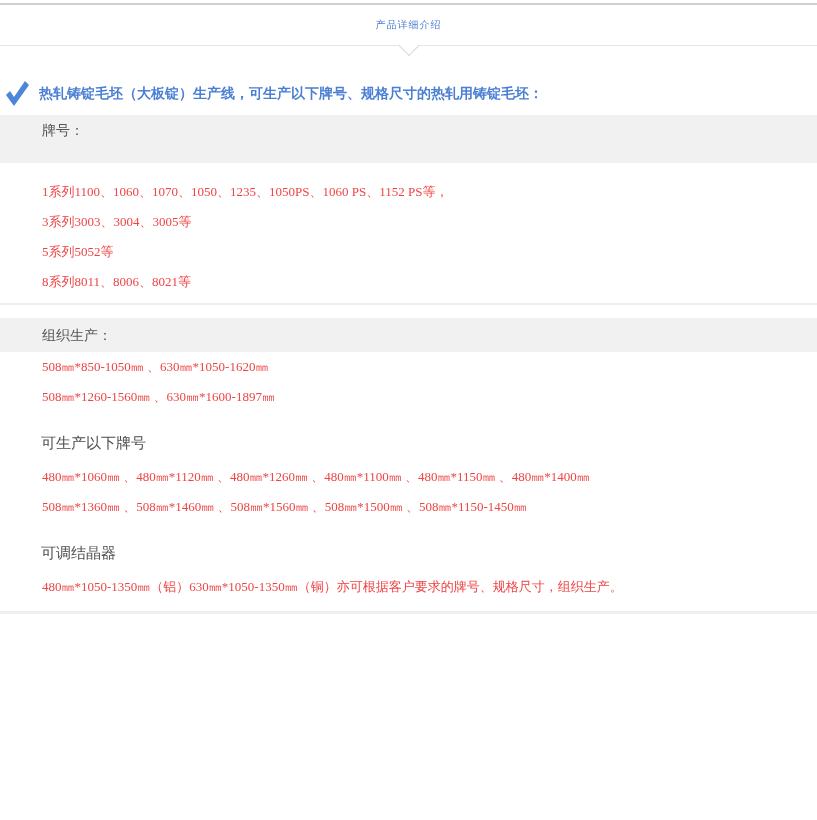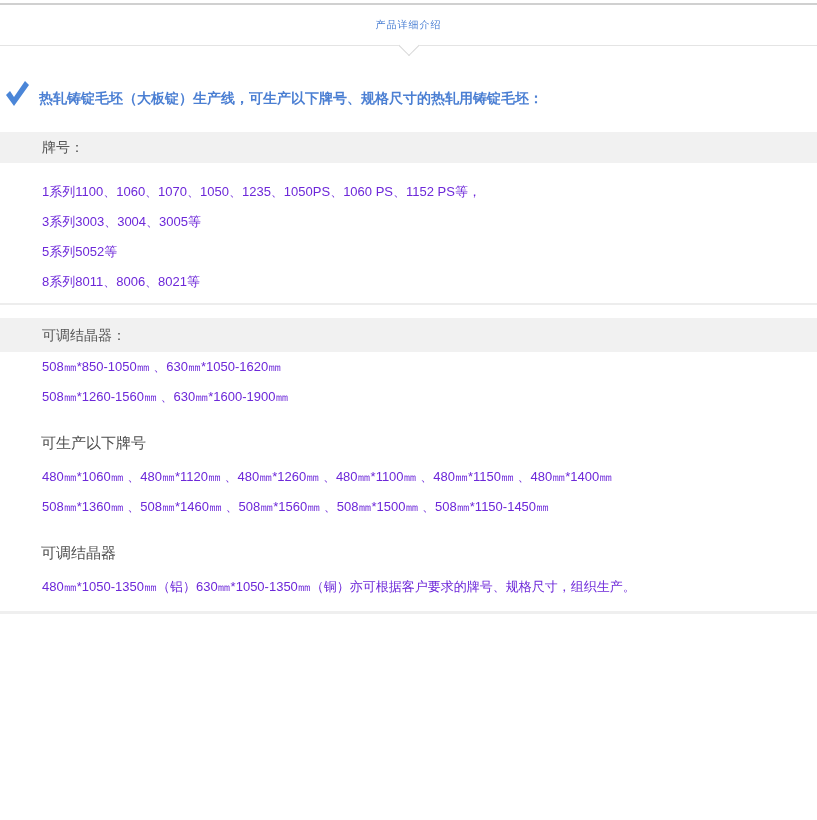--- a/index.html
+++ b/index.html
@@ -45,45 +45,45 @@
     height: 15px;
     background: #ffffff;
     border-right: 1px solid #d6d6d6;
     border-bottom: 1px solid #d6d6d6;
     transform: translateX(-50%) rotate(45deg);
   }
   .intro-row {
     margin-top: 34px;
     padding-left: 4px;
     display: flex;
-    align-items: flex-end;
+    align-items: center;
     gap: 9px;
     height: 28px;
   }
   .check { width: 26px; height: 28px; flex: 0 0 auto; }
   .intro-text {
     color: #4b7fd3;
     font-size: 14px;
     font-weight: bold;
   }
   .band {
     background: #f1f1f1;
     padding-left: 42px;
     color: #555555;
     font-size: 14px;
   }
-  .band.brand { margin-top: 24px; height: 31px; line-height: 31px; }
+  .band.brand { margin-top: 7px; height: 48px; line-height: 31px; }
   .band.spec  { margin-top: 13px; height: 34px; line-height: 34px; }
   .data-line {
     margin: 0;
     padding-left: 42px;
     line-height: 30px;
     font-size: 13px;
-    color: #6d28d9;
-    font-family: Liberation Sans, sans-serif;
+    color: #ef4444;
+    font-family: Liberation Serif, serif;
     white-space: nowrap;
   }
   .brand-list { padding-top: 14px; }
   .thin-rule {
     margin-top: 6px;
     height: 2px;
     background: #ededed;
   }
   .sub-heading {
     margin: 23px 0 11px 0;
@@ -131,27 +131,27 @@
   <div class="brand-list">
     <p class="data-line">1系列1100、1060、1070、1050、1235、1050PS、1060 PS、1152 PS等，</p>
     <p class="data-line">3系列3003、3004、3005等</p>
     <p class="data-line">5系列5052等</p>
     <p class="data-line">8系列8011、8006、8021等</p>
   </div>
 
   <div class="thin-rule"></div>
 
   <div class="band spec">
-    <span>可调结晶器：</span>
+    <span>组织生产：</span>
   </div>
 
   <div class="spec-content">
 
     <p class="data-line">508㎜*850-1050㎜ 、630㎜*1050-1620㎜</p>
-    <p class="data-line">508㎜*1260-1560㎜ 、630㎜*1600-1900㎜</p>
+    <p class="data-line">508㎜*1260-1560㎜ 、630㎜*1600-1897㎜</p>
 
     <h3 class="sub-heading">可生产以下牌号</h3>
     <p class="data-line">480㎜*1060㎜ 、480㎜*1120㎜ 、480㎜*1260㎜ 、480㎜*1100㎜ 、480㎜*1150㎜ 、480㎜*1400㎜</p>
     <p class="data-line">508㎜*1360㎜ 、508㎜*1460㎜ 、508㎜*1560㎜ 、508㎜*1500㎜ 、508㎜*1150-1450㎜</p>
 
     <h3 class="sub-heading">可调结晶器</h3>
     <p class="data-line">480㎜*1050-1350㎜（铝）630㎜*1050-1350㎜（铜）亦可根据客户要求的牌号、规格尺寸，组织生产。</p>
 
   </div>
 

